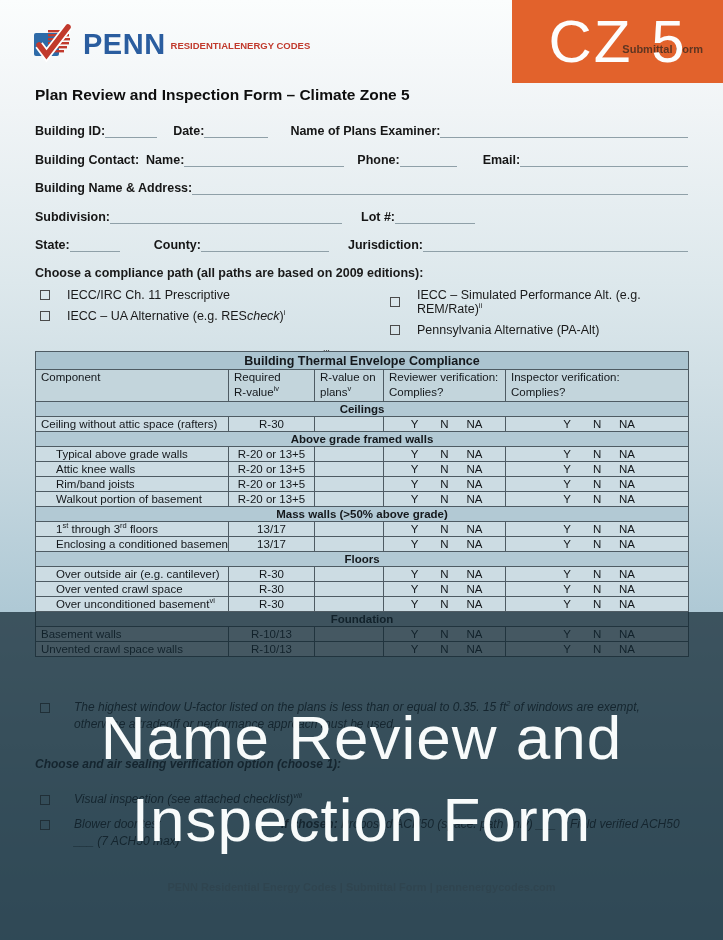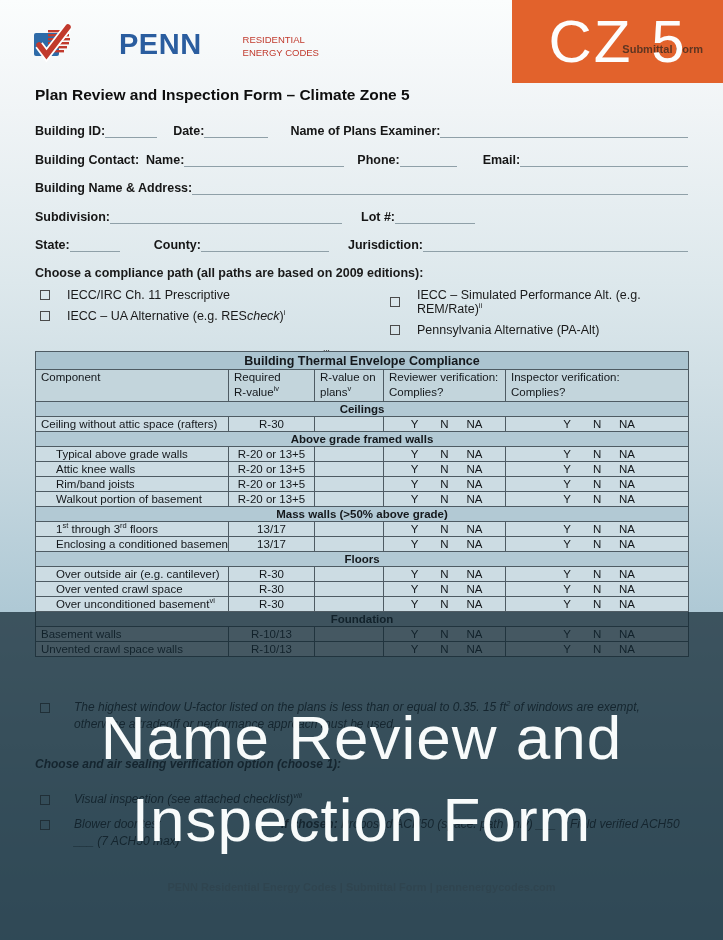--- a/index.html
+++ b/index.html
@@ -12,24 +12,24 @@
   i{font-style:italic;}
 
   
   .badge{position:absolute;top:0;left:512px;width:211px;height:83px;background:#E2622C;}
   .badge-cz{position:absolute;inset:0;display:flex;align-items:center;justify-content:center;
     font-size:60px;font-weight:400;letter-spacing:2px;color:#fdfdfd;z-index:2;}
   .badge-submittal{position:absolute;top:43px;right:20px;font-size:11px;font-weight:bold;
     color:rgba(72,46,32,0.85);z-index:1;}
 
   
-  .logo{position:absolute;left:33px;top:24px;display:flex;align-items:center;gap:36px;}
+  .logo{position:absolute;left:33px;top:24px;display:flex;align-items:center;}
   .logo-icon{width:44px;height:40px;flex:none;}
   .logo-penn{font-size:29px;font-weight:bold;color:#2a5d9f;letter-spacing:0.5px;margin-left:6px;}
-  .logo-sub{display:flex;flex-direction:column;font-size:9.5px;font-weight:normal;color:#c13a2d;
+  .logo-sub{display:flex;font-size:9.5px;font-weight:bold;color:#c13a2d;
     line-height:1.3;margin-left:5px;padding-top:5px;}
 
   .doc-title{position:absolute;left:35px;top:86px;margin:0;font-size:15.5px;font-weight:bold;color:#0e0e0e;}
 
   
   .fields{position:absolute;left:35px;top:122px;width:653px;font-size:12.5px;font-weight:bold;color:#161616;}
   .frow{display:flex;align-items:flex-end;height:16px;margin-bottom:12.5px;}
   .flabel{white-space:pre;flex:none;}
   .fline{border-bottom:1px solid #8fa0a8;height:13px;flex:none;}
   .fgrow{flex:1 1 auto;}

